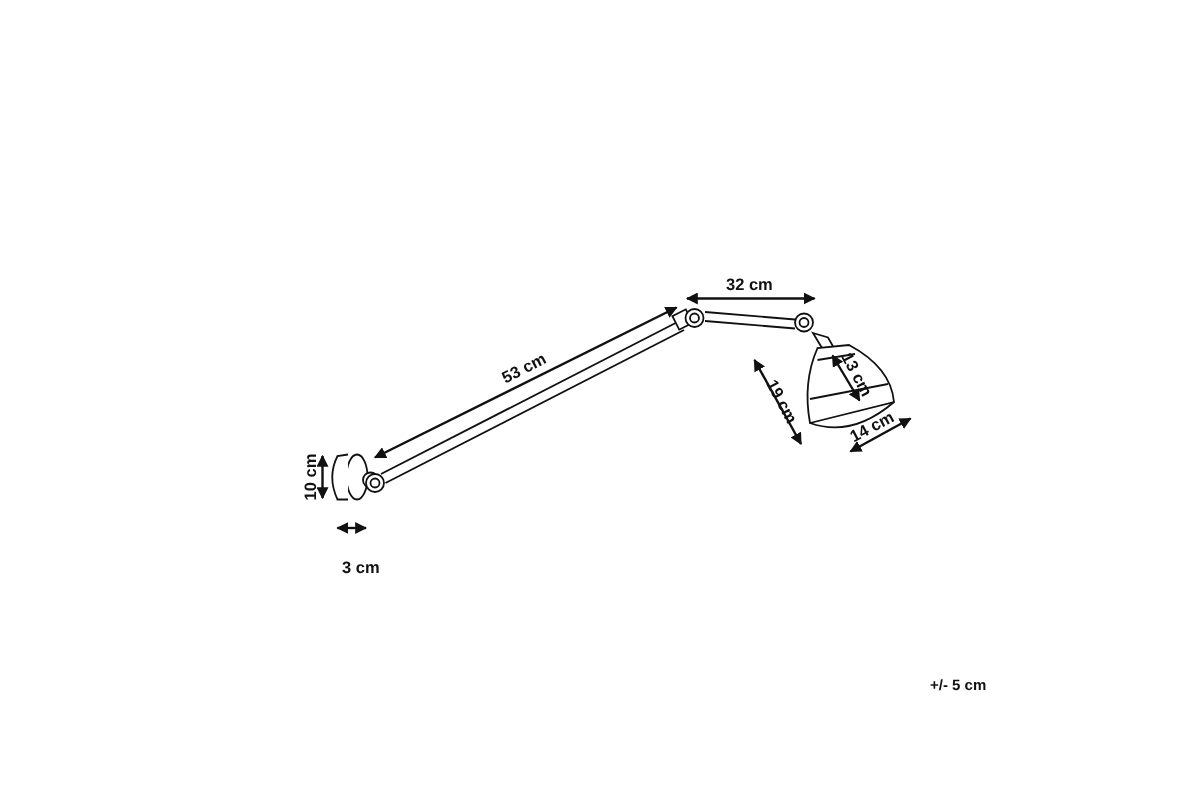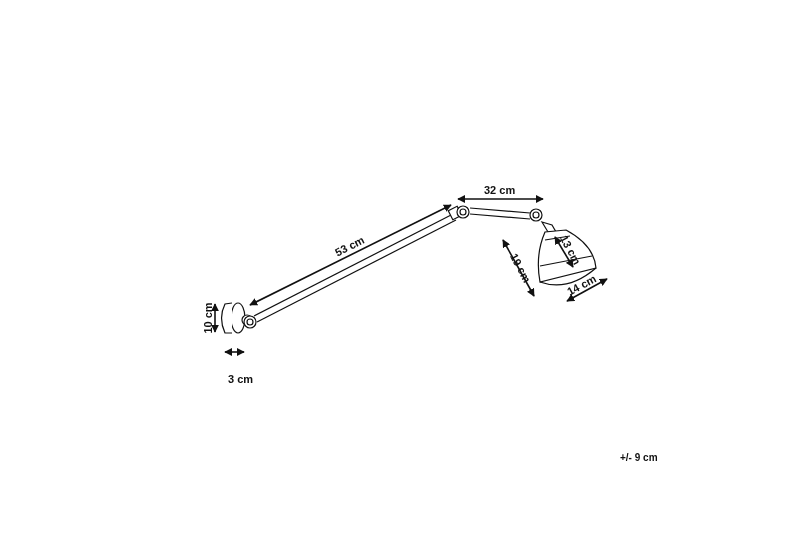--- a/index.html
+++ b/index.html
@@ -67,13 +67,13 @@
 </svg>
 
 <span class="dim-label" style="left:192px;top:312px;transform:rotate(-90deg);transform-origin:center;">10 cm</span>
 <span class="dim-label" style="left:228px;top:339px;margin-top:34px;">3 cm</span>
 <span class="dim-label" style="left:334px;top:240px;transform:rotate(-27deg);">53 cm</span>
 <span class="dim-label" style="left:484px;top:184px;">32 cm</span>
 <span class="dim-label" style="left:505px;top:262px;transform:rotate(62deg);">19 cm</span>
 <span class="dim-label" style="left:555px;top:244px;transform:rotate(62deg);">13 cm</span>
 <span class="dim-label" style="left:566px;top:279px;transform:rotate(-28deg);">14 cm</span>
 
-<span class="tolerance">+/- 9 cm</span>
+<span class="tolerance">+/- 5 cm</span>
 
 </body></html>

